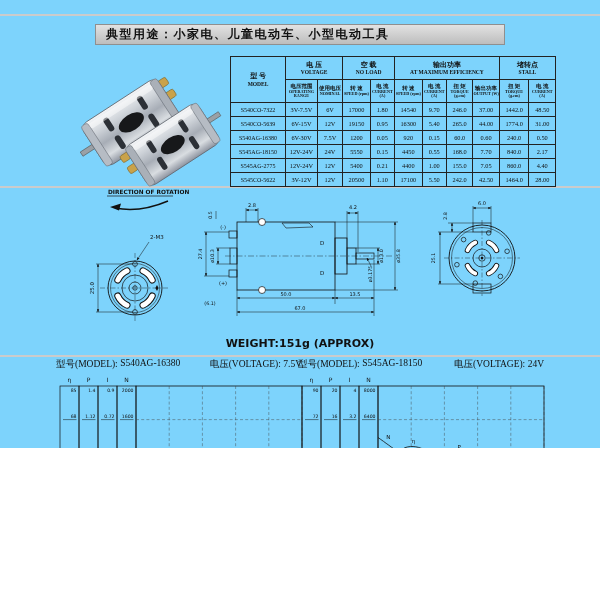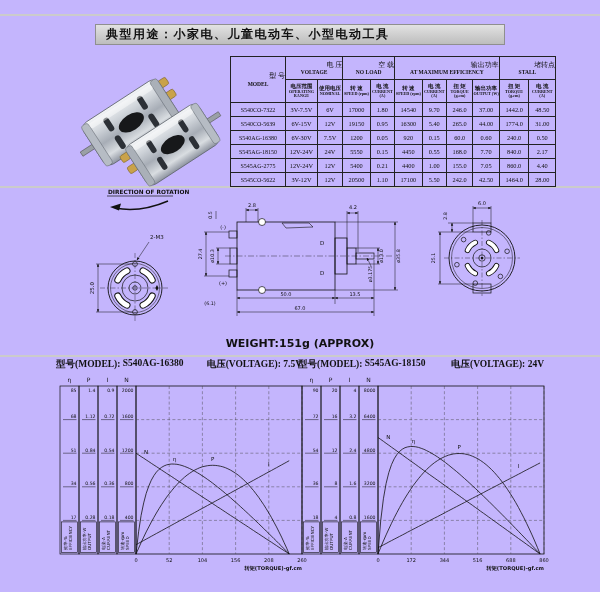--- a/index.html
+++ b/index.html
@@ -1,42 +1,42 @@
 <!DOCTYPE html>
 <html><head>
 <meta charset="utf-8">
 <style>
   html,body{margin:0;padding:0;background:#fff;}
-  #page{position:relative;width:600px;height:592px;background:#c4b5fd;overflow:hidden;
+  #page{position:relative;width:600px;height:448px;background:#7dd3fc;overflow:hidden;
         font-family:"Liberation Sans",sans-serif;color:#111;}
   .rule{position:absolute;left:0;right:0;height:2px;background:#cbcbcb;}
   
   #titlebar{position:absolute;left:95px;top:24px;width:410px;height:21px;
     background:linear-gradient(#e2e2e2,#bdbdbd);border:1px solid #8f8f8f;
     font-weight:bold;font-size:12px;letter-spacing:1.5px;line-height:19px;padding-left:10px;box-sizing:border-box;}
   
   #spec{position:absolute;left:230px;top:56px;width:326px;border-collapse:collapse;table-layout:fixed;
         font-family:"Liberation Serif",serif;}
   #spec th,#spec td{border:1px solid #222;padding:0;text-align:center;vertical-align:middle;overflow:hidden;}
-  #spec .gcn{font-size:7px;font-weight:normal;line-height:1.2;text-align:right;}
+  #spec .gcn{font-size:7px;font-weight:bold;line-height:1.2;}
   #spec .gen{font-size:5.5px;font-weight:bold;line-height:1.1;}
   #spec .hcn{font-size:5.5px;font-weight:bold;line-height:1.2;}
   #spec .hen{font-size:4.2px;line-height:1.1;}
   #spec thead tr.grp th{height:22px;}
   #spec thead tr.sub th{height:22px;}
   #spec tbody td{height:13px;font-size:6.3px;}
   #spec tbody td.model{font-size:6px;}
   
   #photos{position:absolute;left:68px;top:48px;}
   #drawings{position:absolute;left:0px;top:186px;}
   
   .chart{position:absolute;top:358px;width:252px;}
   #chart0{left:56px;} #chart1{left:298px;}
   .chart-header{display:flex;height:14px;font-family:"Liberation Serif",serif;
-    font-weight:bold;font-size:9.5px;white-space:nowrap;}
+    font-weight:normal;font-size:9.5px;white-space:nowrap;}
   .chart-header .mv{margin-left:auto;padding-right:6px;}
   .chart-svg{display:block;}
   svg text{font-family:"DejaVu Sans",sans-serif;}
 </style>
 </head>
 <body>
 <div id="page">
 
   <div class="rule" style="top:14px"></div>
   <div class="rule" style="top:186px"></div>

